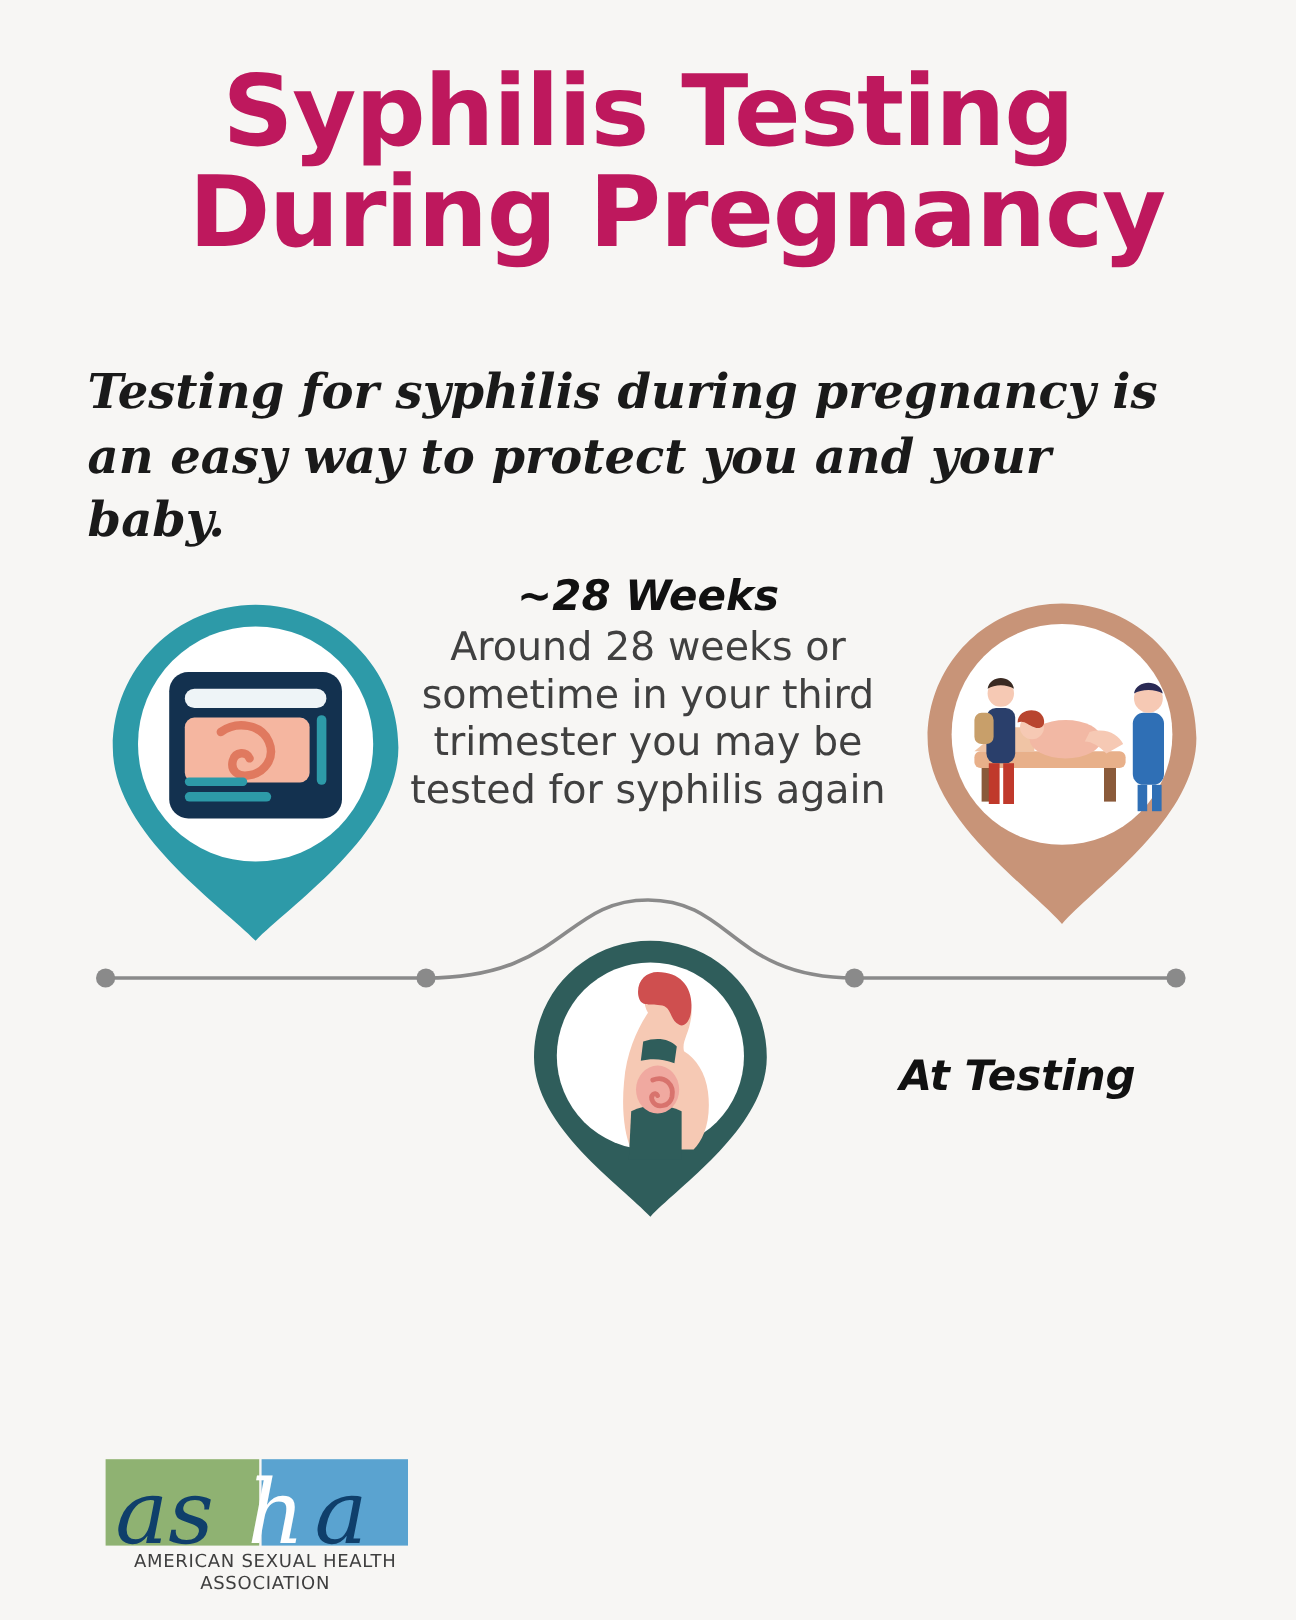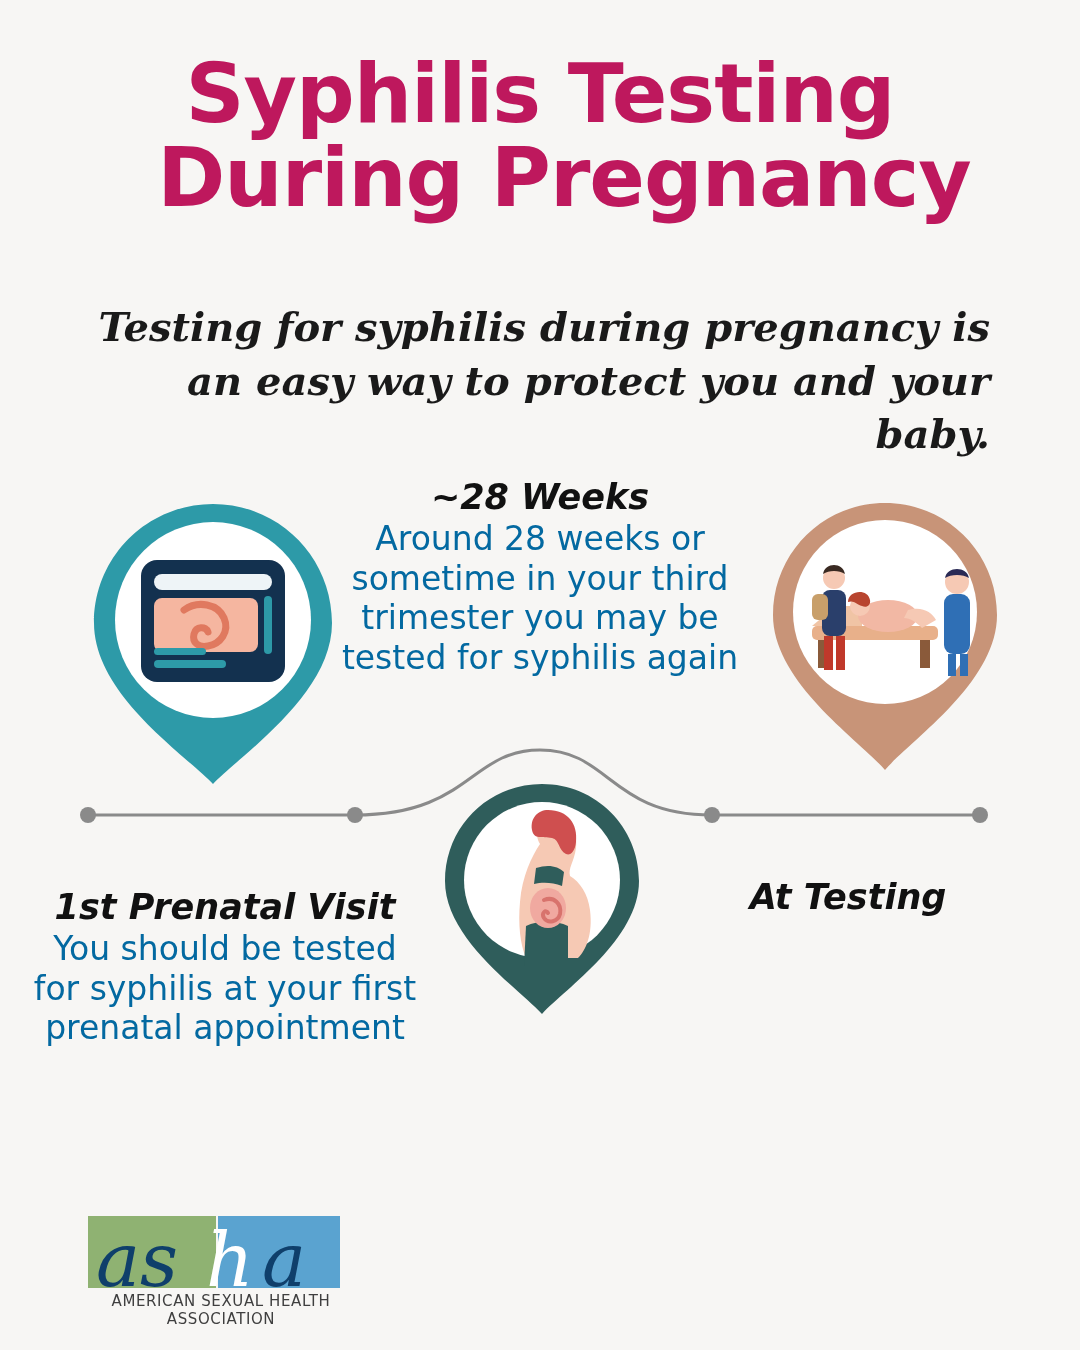--- a/index.html
+++ b/index.html
@@ -32,23 +32,23 @@
     font-size: 82px;
     line-height: 1.02;
     letter-spacing: -1px;
   }
   .title .l2 { display: block; padding-left: 48px; }
 
   
   .subtitle {
     position: absolute;
     top: 300px;
-    left: 90px;
+    left: 73px;
     width: 900px;
-    text-align: right;
+    text-align: left;
     color: #1a1a1a;
     font-family: "DejaVu Serif", serif;
     font-style: italic;
     font-weight: bold;
     font-size: 40px;
     line-height: 1.34;
   }
 
   
   .connector {
@@ -73,21 +73,21 @@
     font-size: 35px;
     color: #111;
     text-align: center;
     line-height: 1.12;
     margin-bottom: 2px;
     font-style: italic;
   }
   .block .body {
     font-family: "DejaVu Sans", sans-serif;
     font-size: 33px;
-    color: #0369a1;
+    color: #404040;
     text-align: center;
     line-height: 1.2;
   }
 
   #block-28weeks { left: 330px; top: 478px; width: 420px; }
   #block-prenatal { left: 30px; top: 888px; width: 390px; }
   #block-delivery { left: 648px; top: 878px; width: 400px; }
 
   
   .logo {
@@ -191,24 +191,20 @@
         <rect x="44" y="96" width="16" height="26" rx="6" fill="#c89f6a"></rect>
       </g>
     </svg>
   </div>
 
   <div class="block" id="block-28weeks">
     <div class="heading">~28 Weeks</div>
     <div class="body">Around 28 weeks or sometime in your third trimester you may be tested for syphilis again</div>
   </div>
 
-  <div class="block" id="block-prenatal">
-    <div class="heading">1st Prenatal Visit</div>
-    <div class="body">You should be tested for syphilis at your first prenatal appointment</div>
-  </div>
 
   <div class="block" id="block-delivery">
     <div class="heading">At Testing</div>
   </div>
 
   <svg class="logo" viewBox="0 0 270 110">
     <rect x="2" y="8" width="128" height="72" fill="#8fb272"></rect>
     <rect x="132" y="8" width="122" height="72" fill="#5aa3d0"></rect>
     <text x="10" y="78" font-family="DejaVu Serif, serif" font-style="italic" font-size="74" fill="#0f3f6b">as</text>
     <text x="120" y="78" font-family="DejaVu Serif, serif" font-style="italic" font-size="74" fill="#ffffff">h</text>

